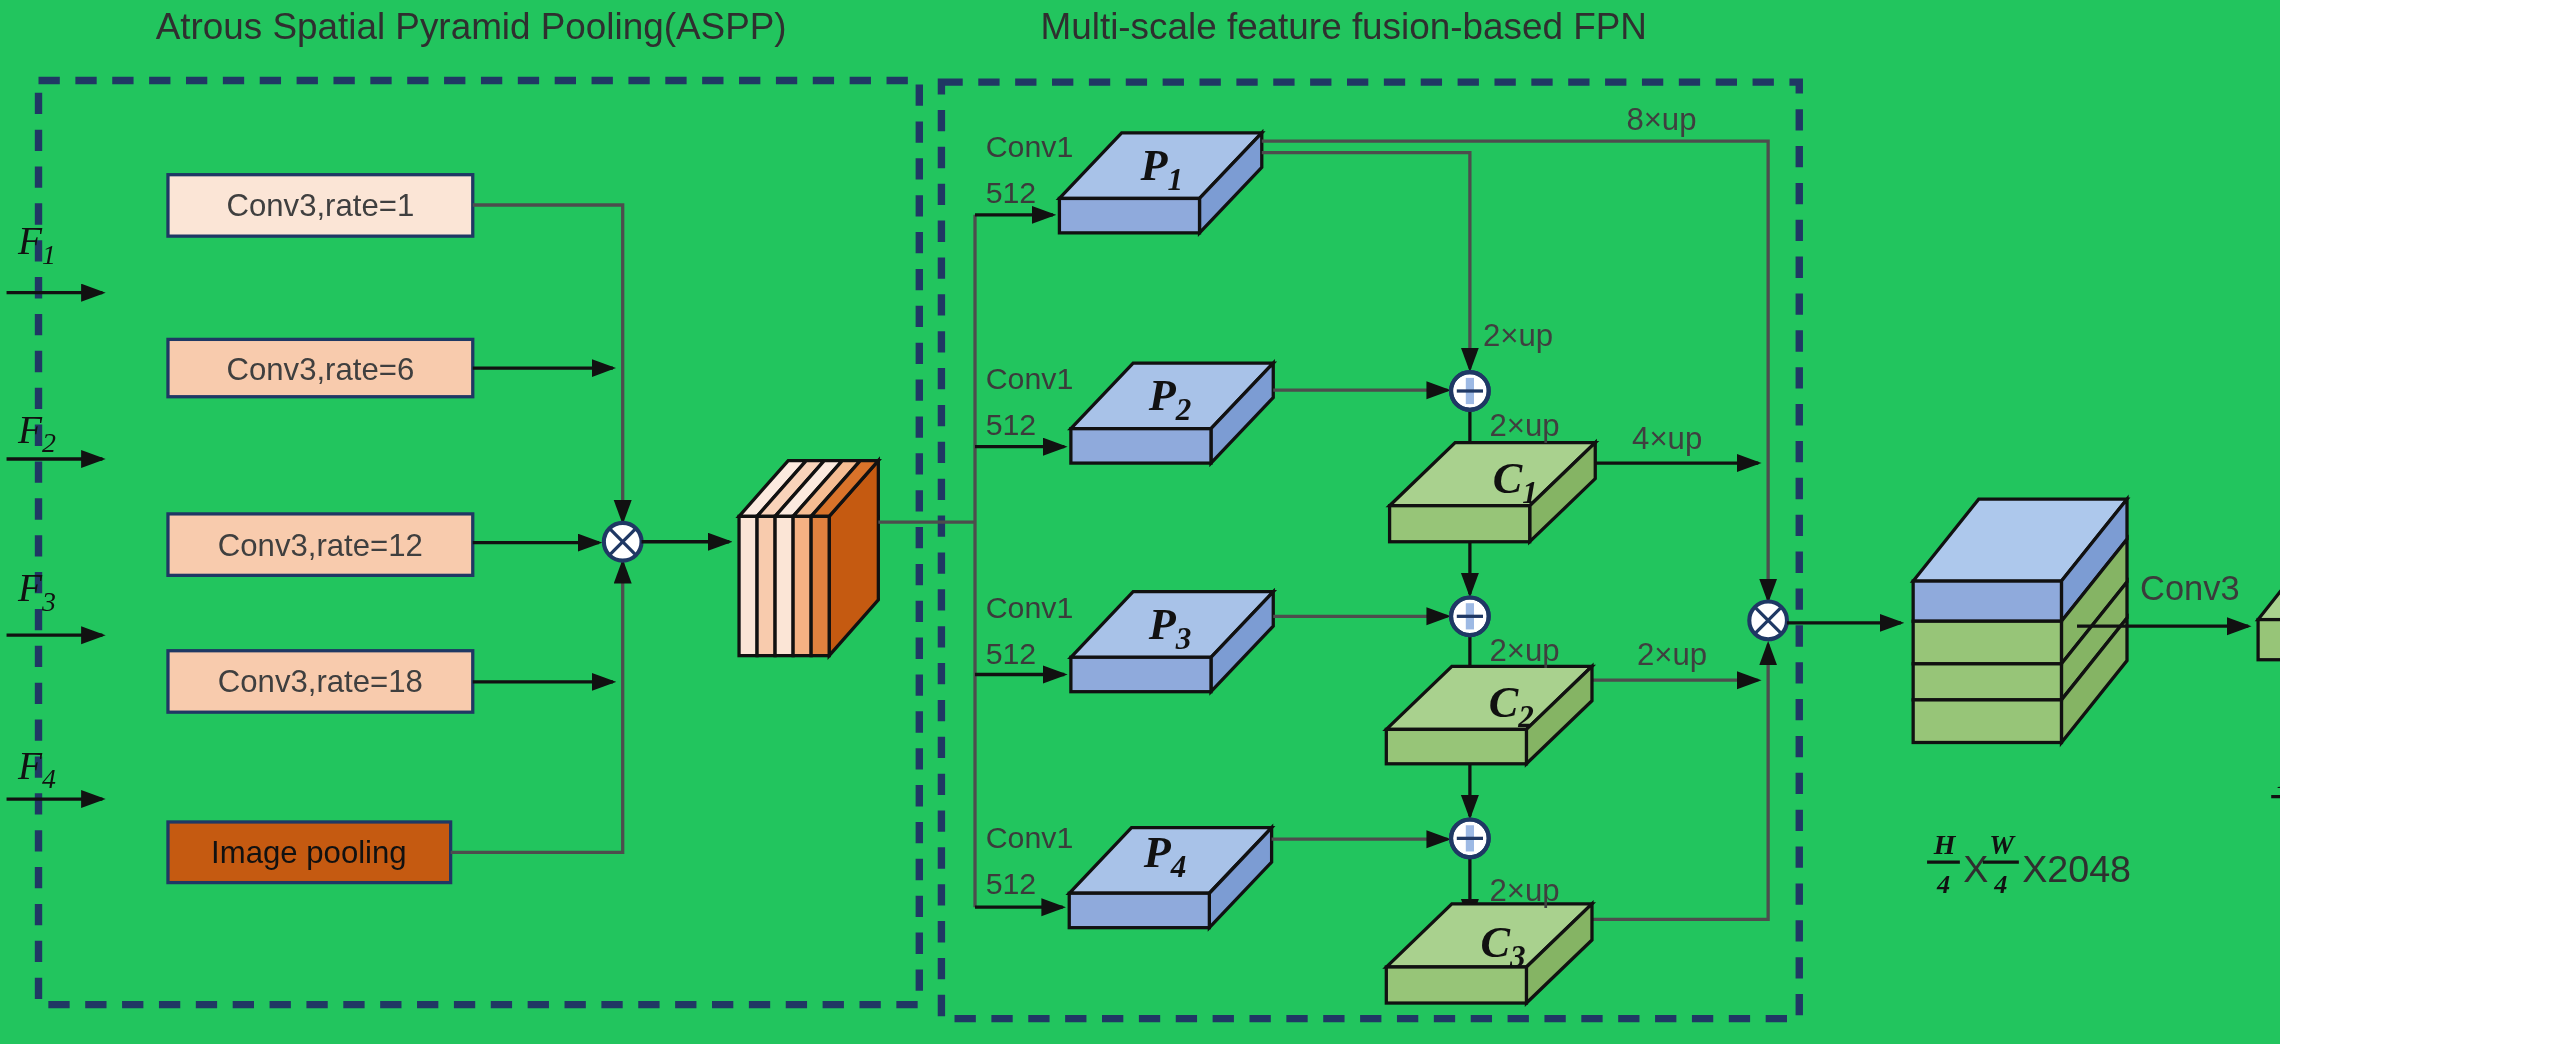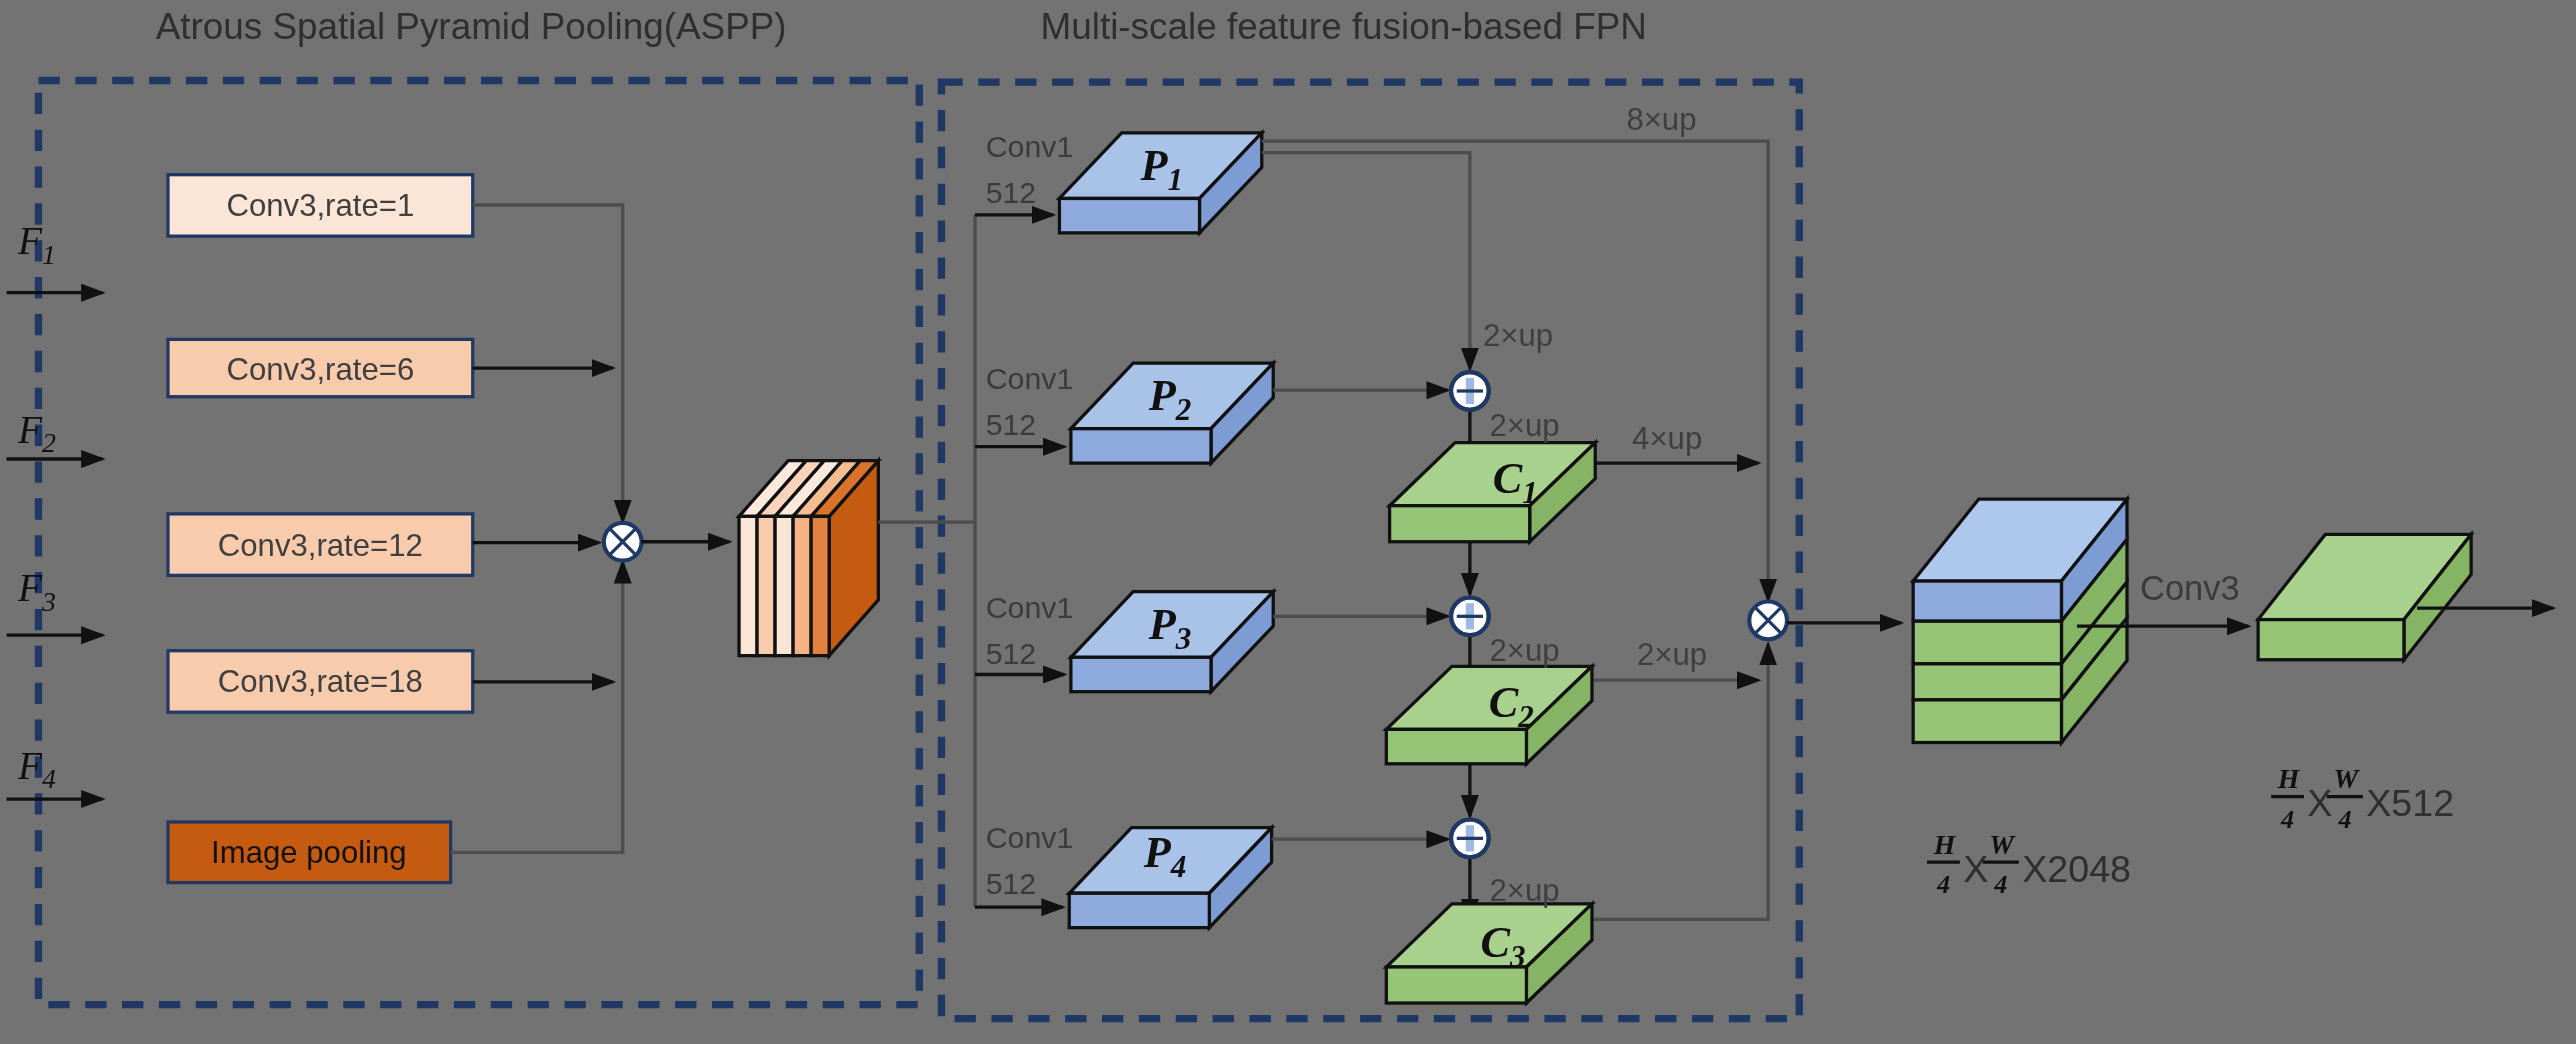--- a/index.html
+++ b/index.html
@@ -1,16 +1,16 @@
 <!DOCTYPE html>
 <html style="font-size:13px"><head>
 <meta charset="utf-8">
 <style>
   html,body{margin:0;padding:0;background:#ffffff;}
-  .page{position:relative;width:2576px;height:1045px;background:#737373;overflow:hidden;text-decoration:underline;}
+  .page{position:relative;width:2280px;height:1045px;background:#22c55e;overflow:hidden;text-decoration:underline;}
   svg{display:block;}
   .title{font-family:"Liberation Sans",sans-serif;font-size:45px;fill:#2f2f2f;}
   .boxlabel{font-family:"Liberation Sans",sans-serif;font-size:38px;fill:#3f3f3f;}
   .boxlabel-dark{font-family:"Liberation Sans",sans-serif;font-size:38px;fill:#111;}
   .convlabel{font-family:"Liberation Sans",sans-serif;font-size:37px;fill:#3b3b3b;}
   .uplabel{font-family:"Liberation Sans",sans-serif;font-size:38px;fill:#3f3f3f;}
   .flabel{font-family:"Liberation Serif",serif;font-style:italic;font-size:48px;fill:#111;}
   .fsub{font-size:34px;}
   .pclabel{font-family:"Liberation Serif",serif;font-style:italic;font-weight:bold;font-size:54px;fill:#111;}
   .pcsub{font-size:38px;}

